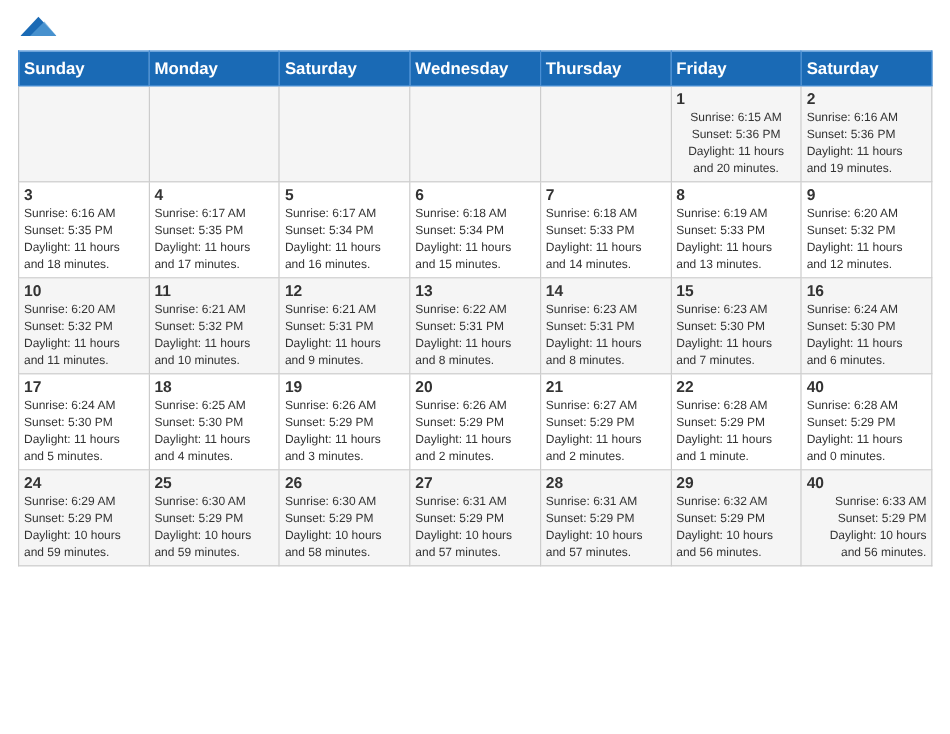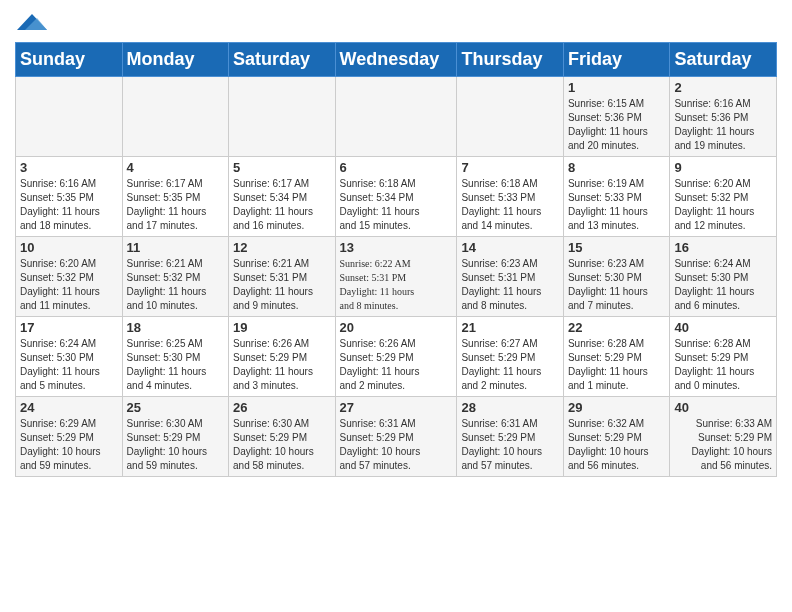--- a/index.html
+++ b/index.html
@@ -7,21 +7,21 @@
     .container { padding: 10px 15px; }
     .header { display: flex; justify-content: space-between; align-items: flex-start; margin-bottom: 8px; }
     .logo { display: flex; align-items: center; }
     .logo-text { font-size: 18px; font-weight: bold; color: #333; line-height: 1.1; }
     .logo-text span { color: #1a6ab5; }
     .logo-icon { width: 30px; height: 24px; margin-left: 2px; }
     .title-block { text-align: right; }
     .month-title { font-size: 36px; font-weight: bold; color: #333; }
     .location { font-size: 18px; color: #555; }
     table { width: 100%; border-collapse: collapse; }
-    thead tr th { background: #1a6ab5; color: #fff; font-size: 18px; font-weight: bold; padding: 6px 4px; text-align: left; border: 1px solid #4a8fd4; }
+    thead tr th { background: #1a6ab5; color: #fff; font-size: 14px; font-weight: bold; padding: 6px 4px; text-align: left; border: 1px solid #4a8fd4; }
     tbody tr td { border: 1px solid #ccc; vertical-align: top; padding: 3px 4px; font-size: 10.5px; color: #333; background: #fff; min-width: 95px; height: 80px; }
     tbody tr:nth-child(odd) td { background: #f5f5f5; }
     .day-num { font-size: 13px; font-weight: bold; display: block; margin-bottom: 2px; }
     .day-info { font-size: 10px; color: #333; line-height: 1.4; }
     .empty { background: #fff !important; }
     tbody tr:nth-child(odd) .empty { background: #f5f5f5 !important; }
   </style>
 </head>
 <body>
 
@@ -61,21 +61,21 @@
     </thead>
     <tbody id="calendar-body">
     <tr>
           <td class="empty"></td>
           <td class="empty"></td>
           <td class="empty"></td>
           <td class="empty"></td>
           <td class="empty"></td>
           <td>
             <span class="day-num">1</span>
-            <div class="day-info" style="white-space: pre-line;">Sunrise: 6:15 AM
+            <div class="day-info" style="white-space: pre-line; text-align: center;">Sunrise: 6:15 AM
 Sunset: 5:36 PM
 Daylight: 11 hours
 and 20 minutes.</div>
           </td>
           <td>
             <span class="day-num">2</span>
             <div class="day-info" style="white-space: pre-line;">Sunrise: 6:16 AM
 Sunset: 5:36 PM
 Daylight: 11 hours
 and 19 minutes.</div>
@@ -149,21 +149,21 @@
           </td>
           <td>
             <span class="day-num">12</span>
             <div class="day-info" style="white-space: pre-line;">Sunrise: 6:21 AM
 Sunset: 5:31 PM
 Daylight: 11 hours
 and 9 minutes.</div>
           </td>
           <td>
             <span class="day-num">13</span>
-            <div class="day-info" style="white-space: pre-line; font-family: Liberation Serif, serif;">Sunrise: 6:22 AM
+            <div class="day-info" style="white-space: pre-line;">Sunrise: 6:22 AM
 Sunset: 5:31 PM
 Daylight: 11 hours
 and 8 minutes.</div>
           </td>
           <td>
             <span class="day-num">14</span>
             <div class="day-info" style="white-space: pre-line;">Sunrise: 6:23 AM
 Sunset: 5:31 PM
 Daylight: 11 hours
 and 8 minutes.</div>

